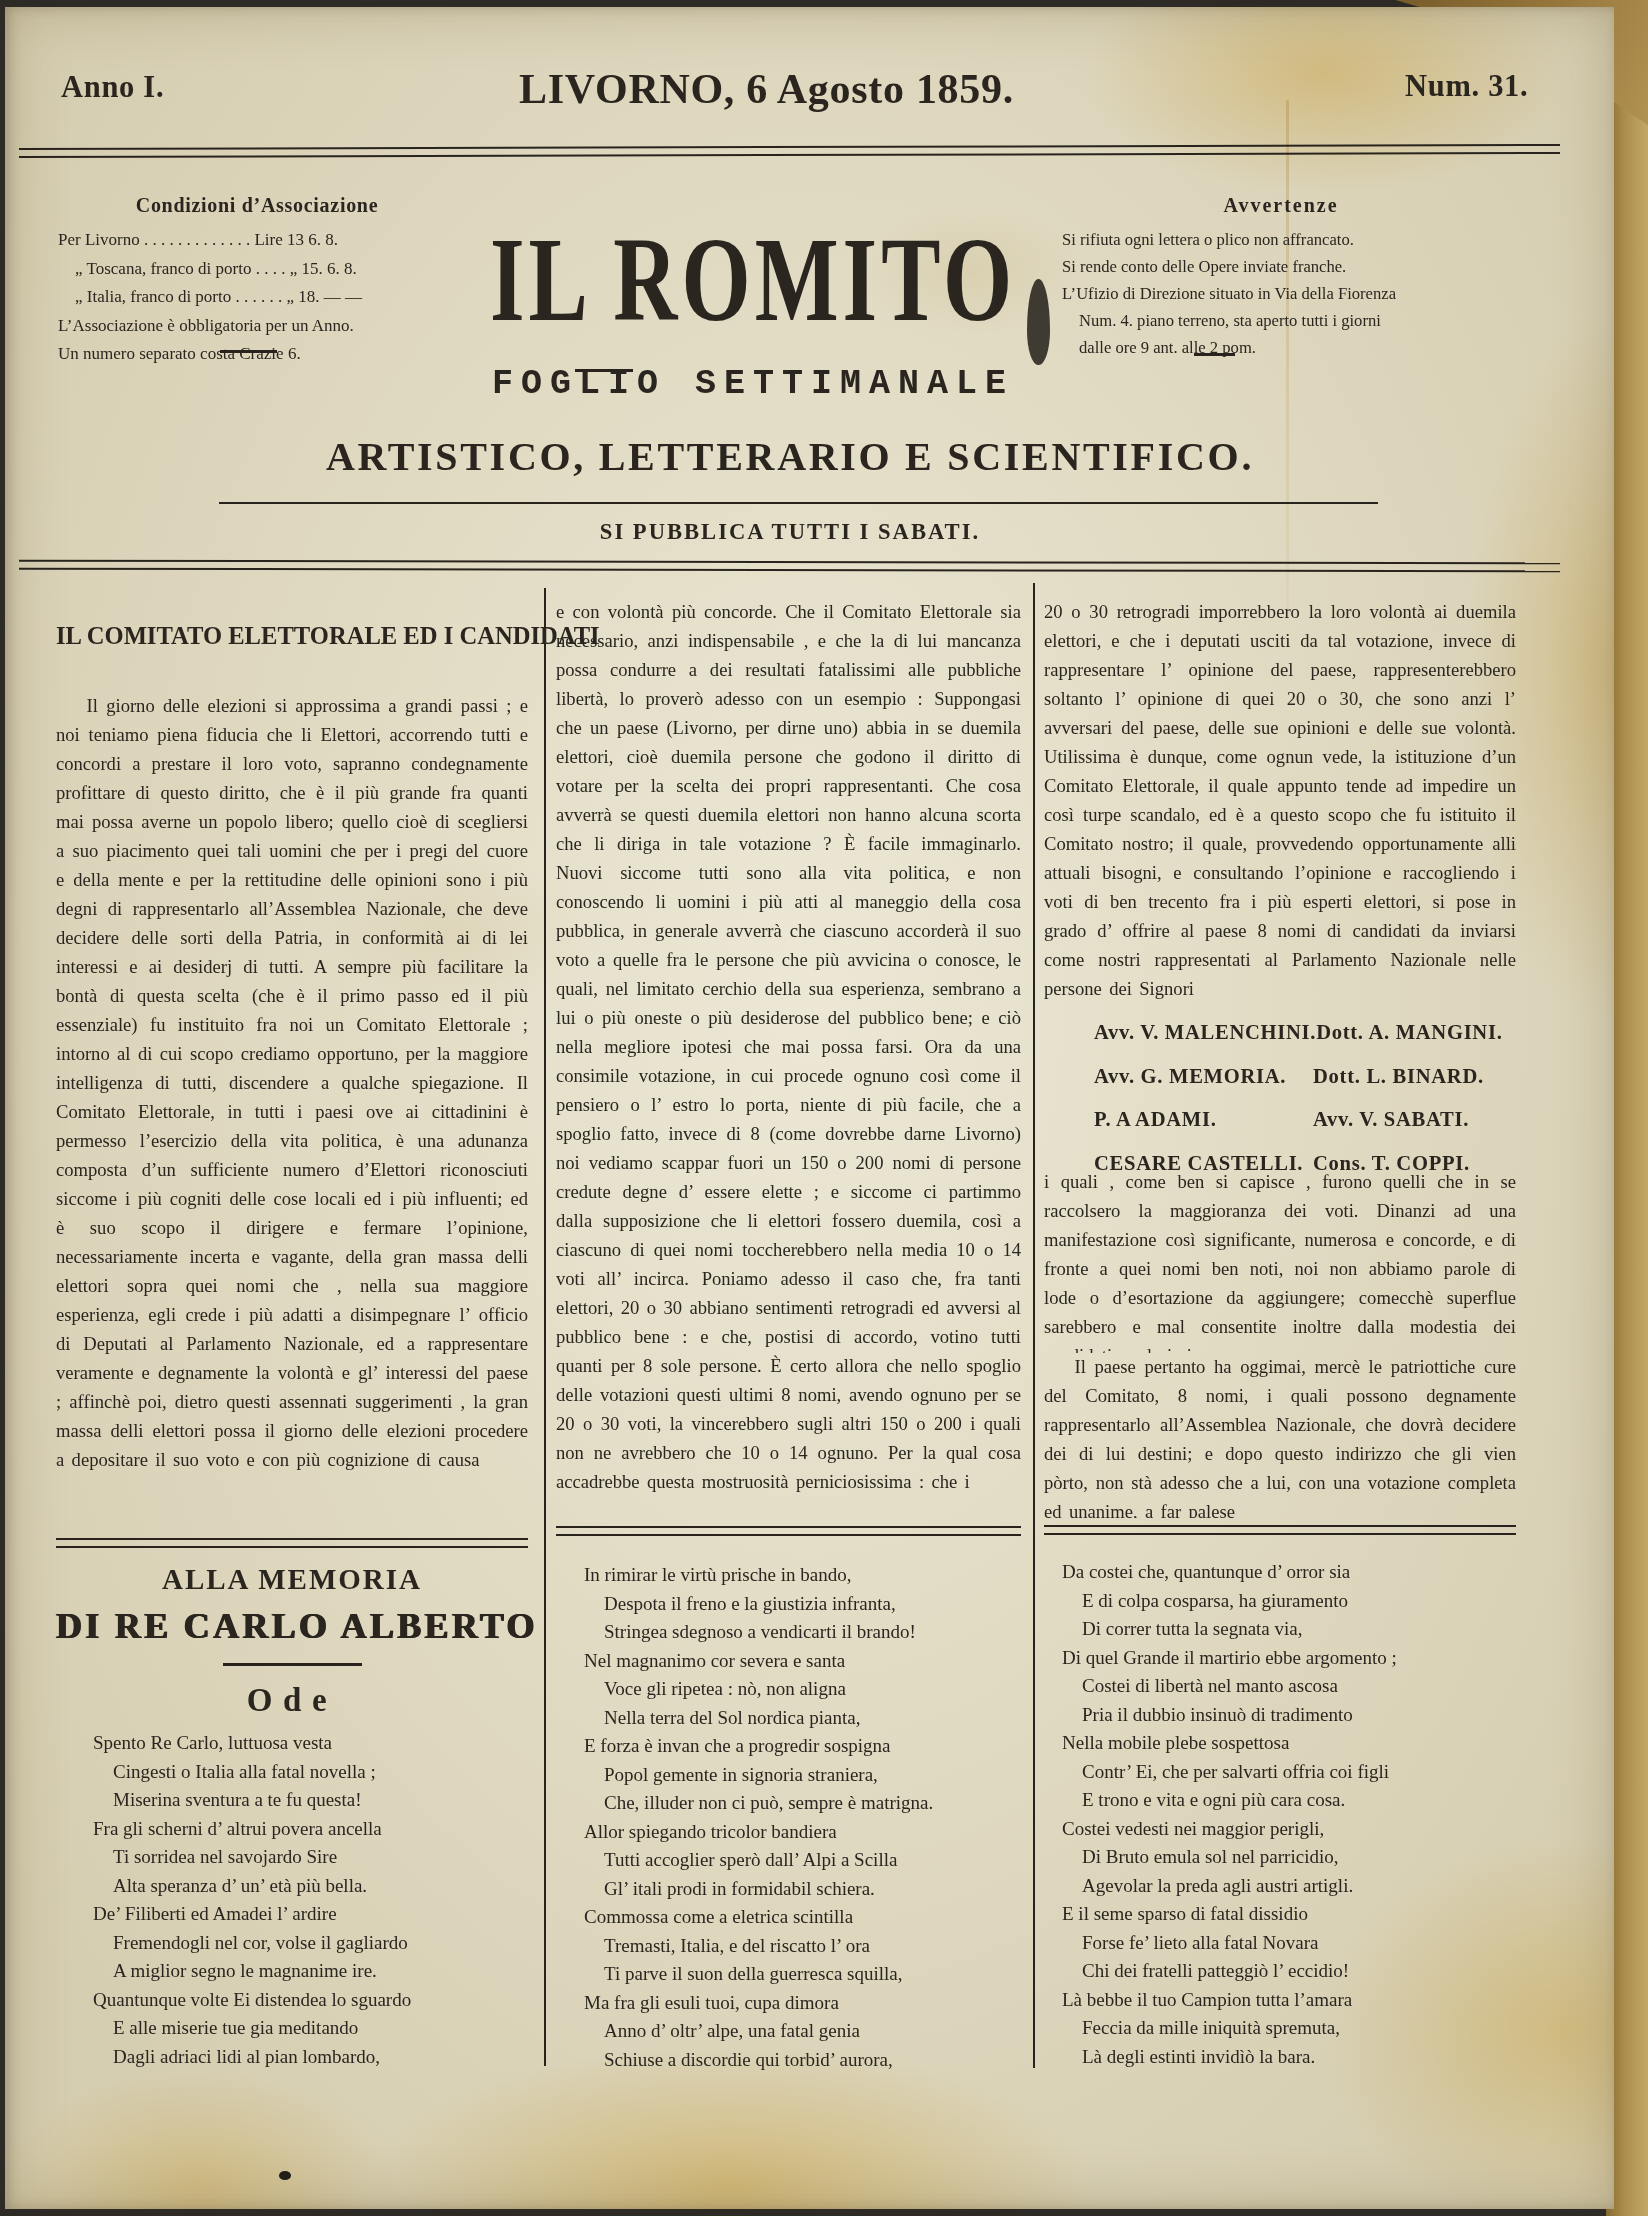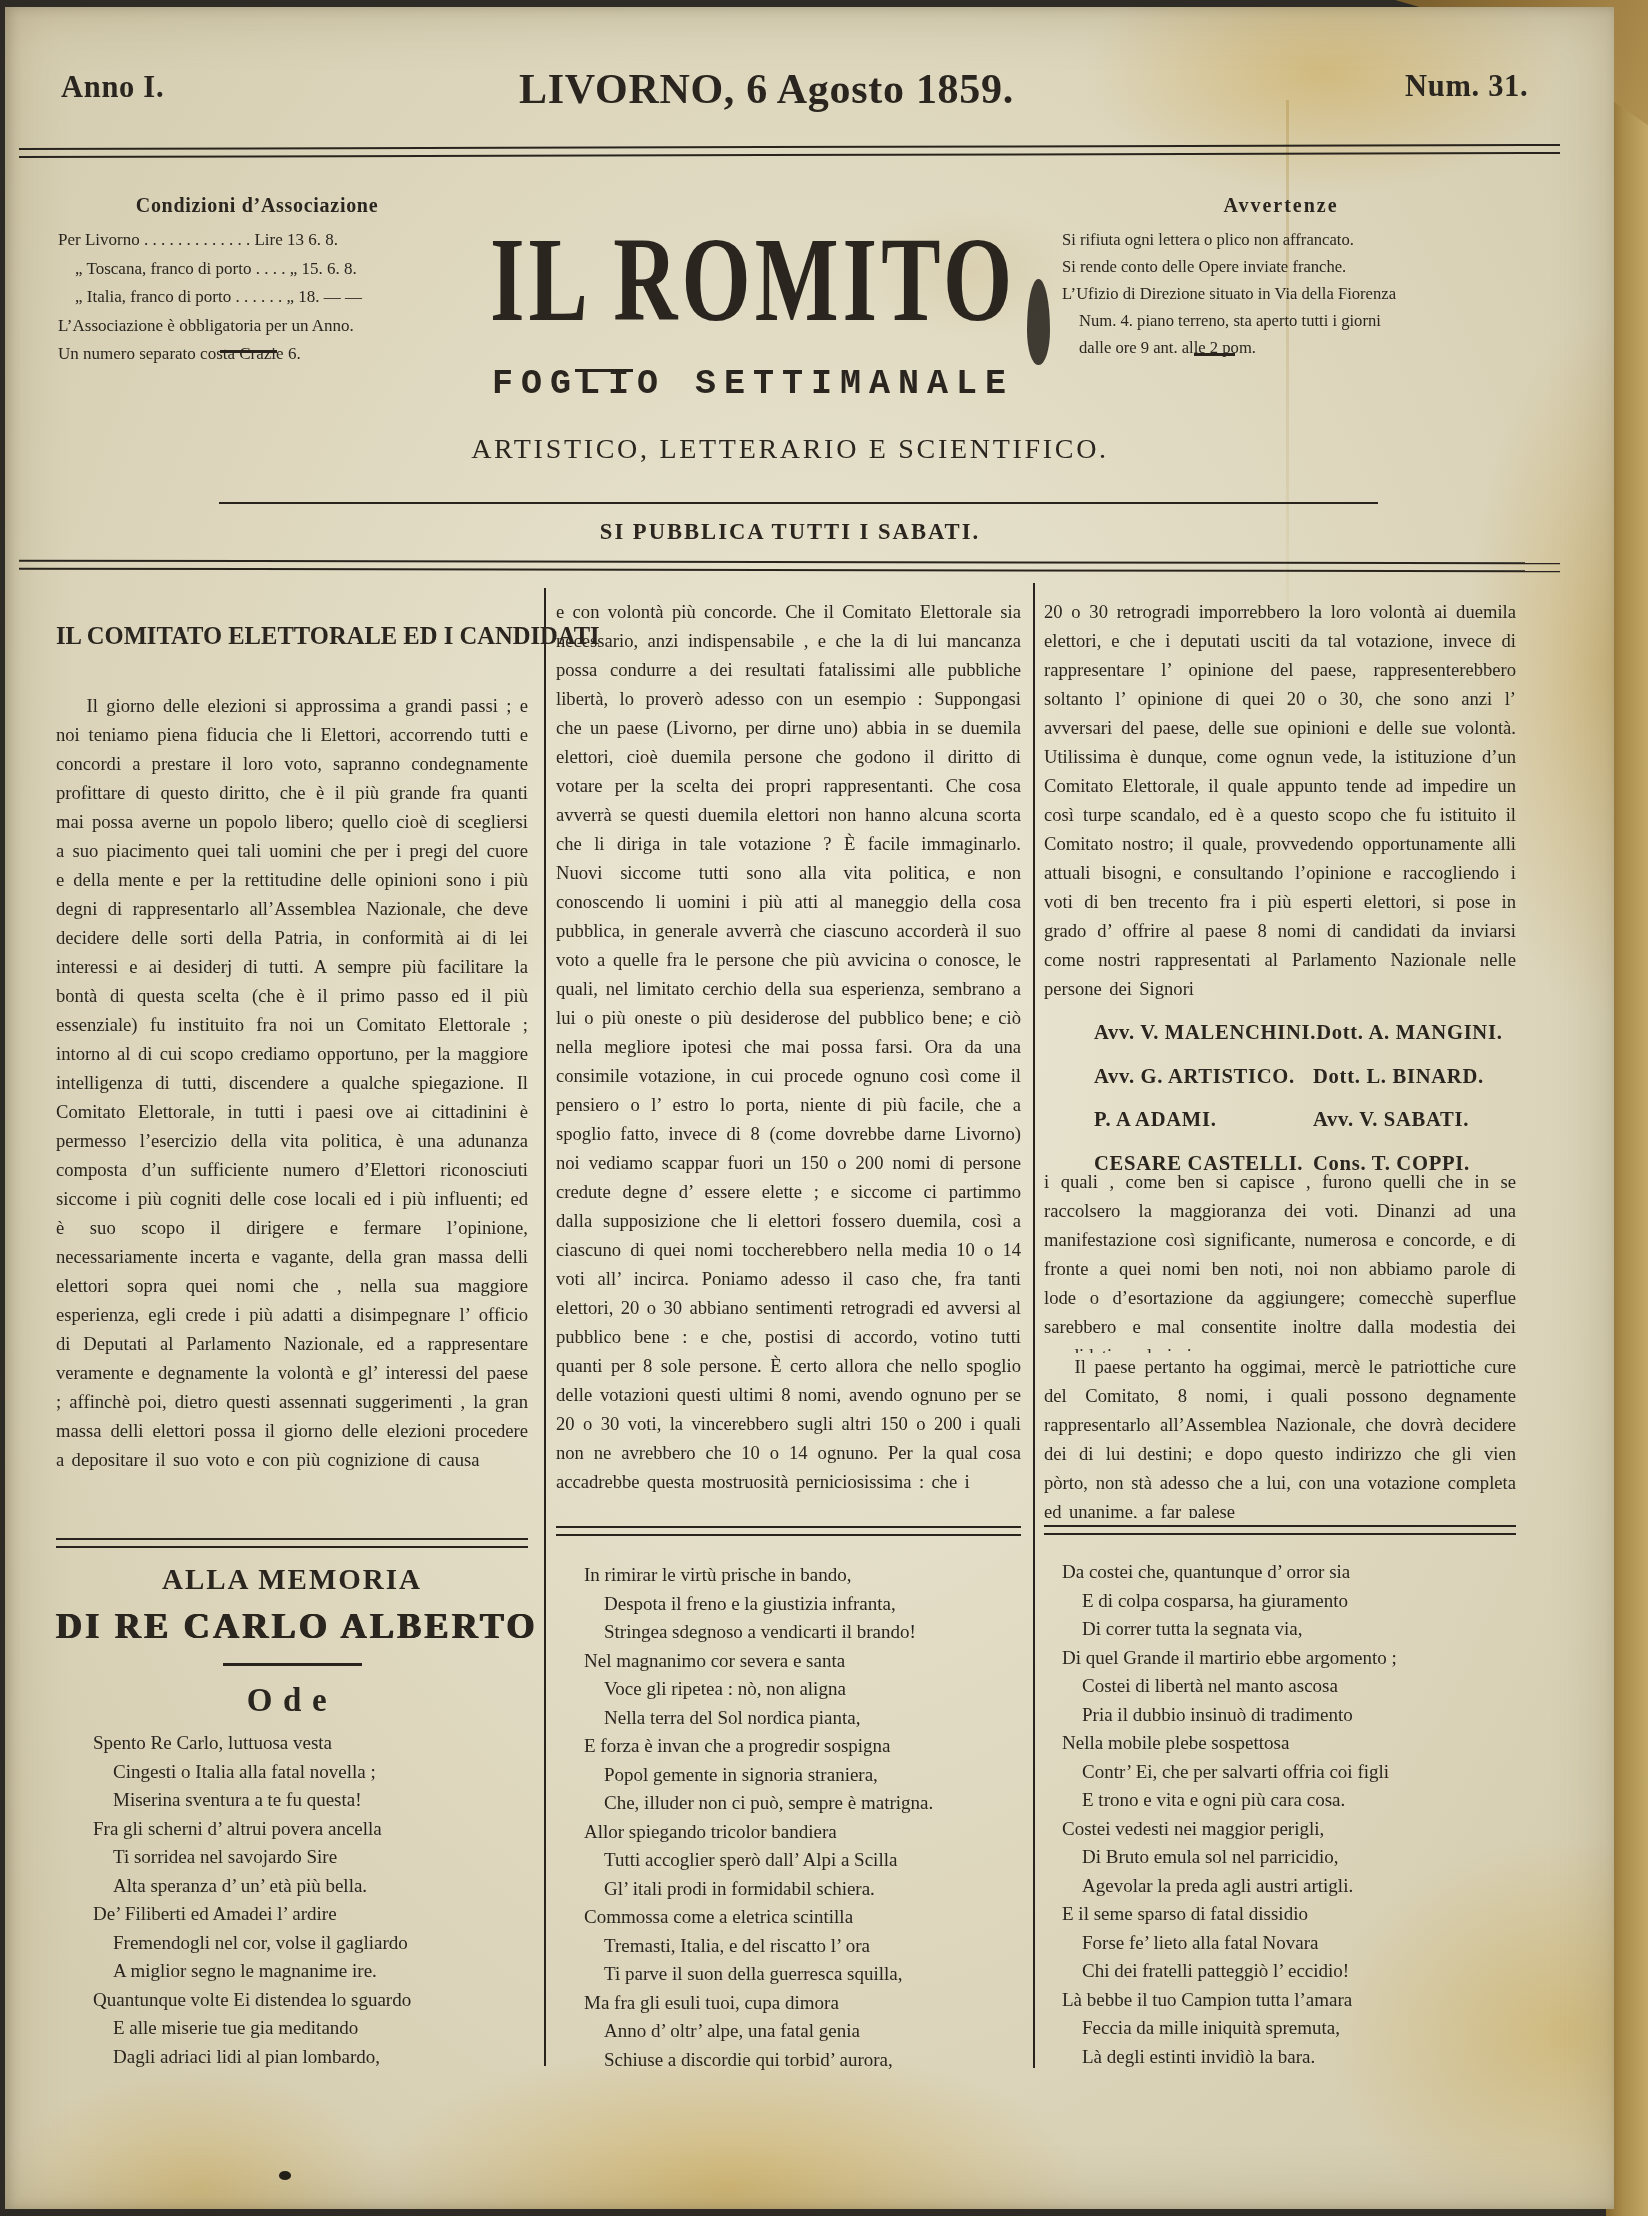--- a/index.html
+++ b/index.html
@@ -28,21 +28,21 @@
 
   .t{position:absolute;}
   .c{text-align:center;}
   .hrule{position:absolute;background:#28241d;}
   .drule{position:absolute;height:6px;border-top:2.7px solid #28241d;border-bottom:2.7px solid #28241d;}
 
   .hdr{font-size:30.5px;font-weight:bold;letter-spacing:0.7px;}
   .masthead-title{font-size:101px;font-weight:bold;letter-spacing:4.6px;
     transform:scale(.88,1.2);transform-origin:center top;white-space:nowrap;}
   .sub1{font-size:35px;letter-spacing:8px;font-weight:bold;}
-  .sub2{font-size:28px;letter-spacing:2.7px;font-weight:normal;white-space:nowrap;}
+  .sub2{font-size:40px;letter-spacing:2.7px;font-weight:bold;white-space:nowrap;}
   .pubnote{font-size:22.6px;letter-spacing:2px;font-weight:bold;}
 
   .boxtitle{font-size:20px;font-weight:bold;letter-spacing:0.7px;text-align:center;}
   .boxlines{margin-top:9.3px;}
   .boxlines .pl{font-size:17px;line-height:28.5px;white-space:nowrap;}
   .boxlines .pl.ind{padding-left:17px;}
   .notices .pl{font-size:16.6px;line-height:27px;}
 
   .headline{font-size:24.6px;font-weight:bold;text-align:center;white-space:nowrap;letter-spacing:0;}
   .para{font-size:18.6px;line-height:29px;text-align:justify;word-spacing:2.7px;overflow:hidden;}
@@ -156,21 +156,21 @@
       <div class="pl ind">Schiuse a discordie qui torbid’ aurora,</div>
     </div>
 
   <div class="t para" style="left:1044px;top:597px;width:472px;height:414px;">20 o 30 retrogradi imporrebbero la loro volontà ai duemila elettori, e che i deputati usciti da tal votazione, invece di rappresentare l’ opinione del paese, rappresenterebbero soltanto l’ opinione di quei 20 o 30, che sono anzi l’ avversari del paese, delle sue opinioni e delle sue volontà. Utilissima è dunque, come ognun vede, la istituzione d’un Comitato Elettorale, il quale appunto tende ad impedire un così turpe scandalo, ed è a questo scopo che fu istituito il Comitato nostro; il quale, provvedendo opportunamente alli attuali bisogni, e consultando l’opinione e raccogliendo i voti di ben trecento fra i più esperti elettori, si pose in grado d’ offrire al paese 8 nomi di candidati da inviarsi come nostri rappresentati al Parlamento Nazionale nelle persone dei Signori</div>
   <div class="t cands" style="left:1094px;top:1021px;width:418px;">
       <div class="cand-row">
         <span class="cand-c1">Avv. V. MALENCHINI.</span>
         <span>Dott. A. MANGINI.</span>
       </div>
       <div class="cand-row">
-        <span class="cand-c1">Avv. G. ARTISTICO.</span>
+        <span class="cand-c1">Avv. G. MEMORIA.</span>
         <span>Dott. L. BINARD.</span>
       </div>
       <div class="cand-row">
         <span class="cand-c1">P. A ADAMI.</span>
         <span>Avv. V. SABATI.</span>
       </div>
       <div class="cand-row">
         <span class="cand-c1">CESARE CASTELLI.</span>
         <span>Cons. T. COPPI.</span>
       </div>

